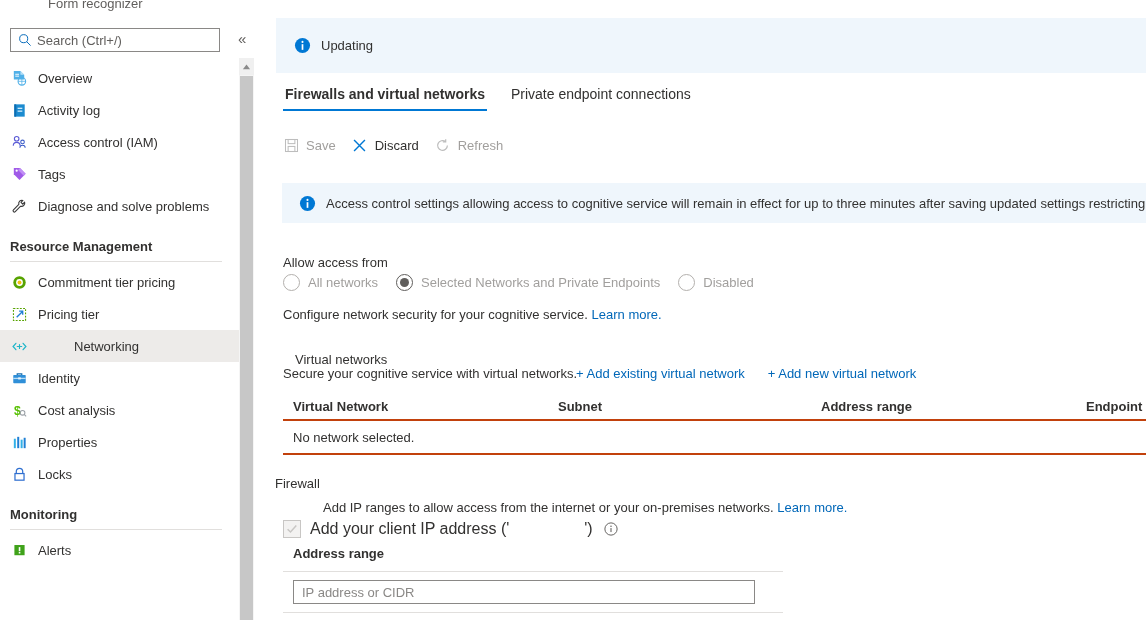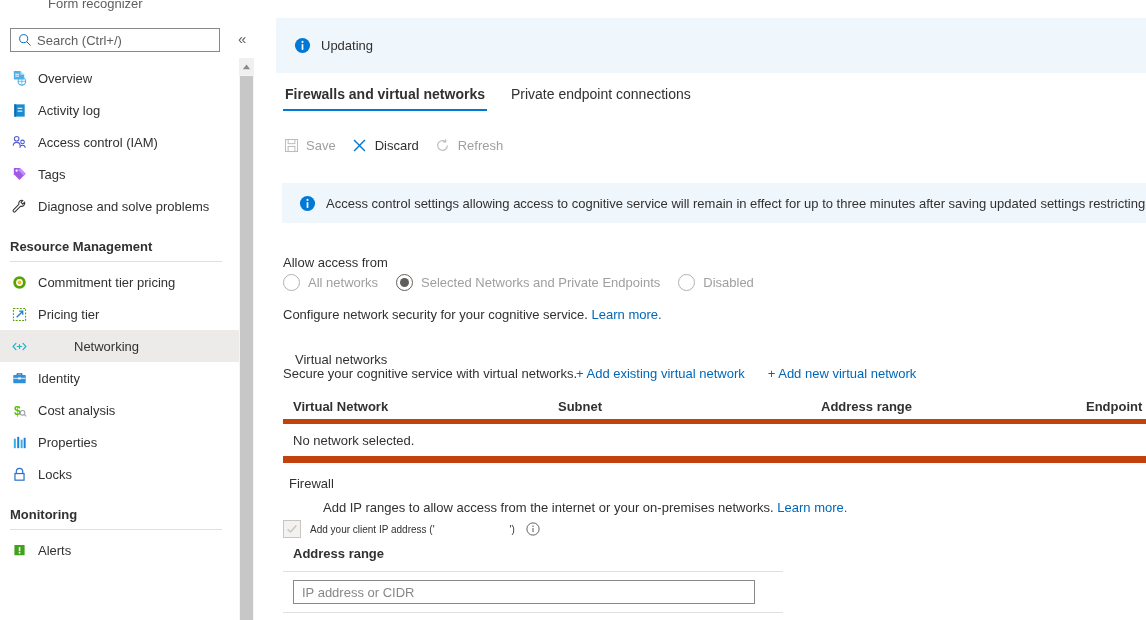--- a/index.html
+++ b/index.html
@@ -166,40 +166,40 @@
   #vnet-sub { left: 18px; top: 366px; }
   #vnet-actions {
     position: absolute; left: 311px; top: 366px;
     display: flex; align-items: center; font-size: 13px;
   }
   #vnet-actions .act { color: #0067b8; cursor: pointer; margin-right: 23px; white-space: nowrap; }
 
   #vnet-table { position: absolute; left: 18px; top: 394px; width: 863px; }
   #vnet-head {
     position: relative; height: 25px; display: flex; align-items: center;
-    border-bottom: 5px solid #c2410c;
+    border-bottom: 2px solid #c2410c;
   }
   #vnet-head .th { font-size: 13px; font-weight: bold; color: #323130; white-space: nowrap; }
   #vnet-body { height: 32px; display: flex; align-items: center;
-               border-bottom: 7px solid #c2410c; }
+               border-bottom: 2px solid #c2410c; }
   #vnet-body .td { font-size: 13px; color: #323130; padding-left: 10px; }
 
-  #fw-title { left: 24px; top: 476px; }
+  #fw-title { left: 10px; top: 476px; }
   #fw-sub { left: 18px; top: 500px; margin-left: 40px; }
   #fw-check-row {
     position: absolute; left: 18px; top: 520px;
     display: flex; align-items: center;
   }
   #fw-checkbox {
     width: 18px; height: 18px; box-sizing: border-box;
     border: 1px solid #c8c6c4; background: #f3f2f1; margin-right: 9px;
     display: flex; align-items: center; justify-content: center; flex: 0 0 18px;
     cursor: default;
   }
-  #fw-check-row .cbl { font-size: 10px; color: #323130; white-space: nowrap; }
+  #fw-check-row .cbl { font-size: 16px; color: #323130; white-space: nowrap; }
   #fw-ip-blank { display: inline-block; width: 75px; }
   #fw-info-icon { margin-left: 11px; line-height: 0; cursor: pointer; }
 
   #addr-wrap { position: absolute; left: 18px; top: 546px; width: 500px; }
   #addr-label {
     font-size: 13px; font-weight: bold; color: #323130; margin-left: 10px;
   }
   #addr-sep { height: 1px; background: #e1dfdd; margin-top: 10px; width: 500px; }
   #addr-input {
     margin: 8px 0 0 10px; width: 462px; height: 24px; box-sizing: border-box;

